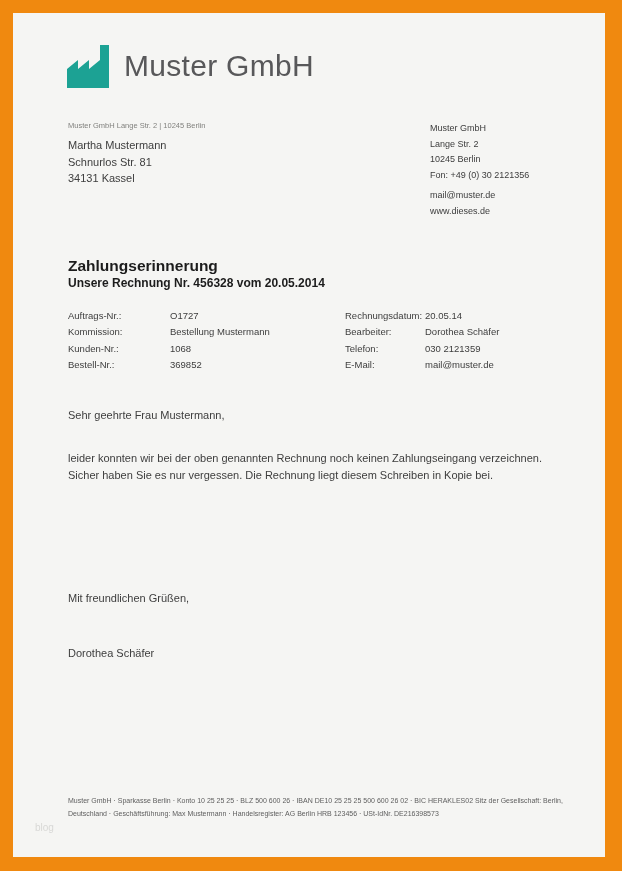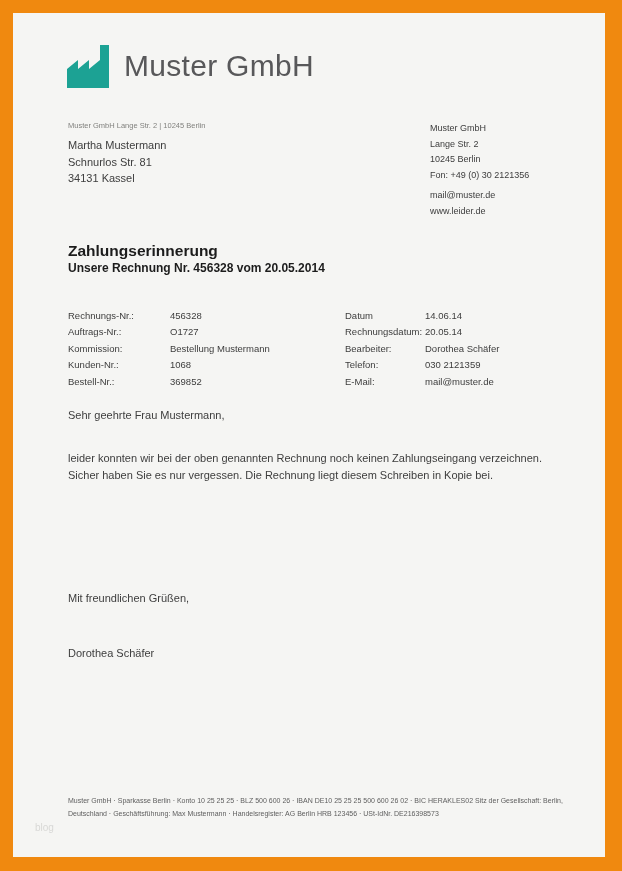--- a/index.html
+++ b/index.html
@@ -29,21 +29,21 @@
 
   
   .sender-line { position: absolute; left: 55px; top: 108px; font-size: 7.5px; color: #82827f; white-space: nowrap; }
   .recipient { position: absolute; left: 55px; top: 124px; font-size: 11px; line-height: 16.5px; }
 
   
   .company-info { position: absolute; left: 417px; top: 108px; font-size: 9px; line-height: 15.5px; }
   .company-info .contact-gap { margin-top: 5px; }
 
   
-  .subject { position: absolute; left: 55px; top: 228px; color: #1c1c1c; }
+  .subject { position: absolute; left: 55px; top: 243px; color: #1c1c1c; }
   .subject-title { font-size: 15.5px; font-weight: bold; line-height: 19px; }
   .subject-subtitle { font-size: 12px; font-weight: bold; line-height: 17px; }
 
   
   .meta-table { position: absolute; left: 55px; top: 294px; width: 520px; font-size: 9.5px; }
   .meta-row { display: flex; height: 16.5px; align-items: center; }
   .meta-label-1 { width: 102px; flex: 0 0 102px; }
   .meta-value-1 { width: 175px; flex: 0 0 175px; }
   .meta-label-2 { width: 80px;  flex: 0 0 80px; }
   .meta-value-2 { flex: 1; }
@@ -83,35 +83,29 @@
       <div>Schnurlos Str. 81</div>
       <div>34131 Kassel</div>
     </div>
 
     <div class="company-info">
       <div>Muster GmbH</div>
       <div>Lange Str. 2</div>
       <div>10245 Berlin</div>
       <div>Fon: +49 (0) 30 2121356</div>
       <div class="contact-gap">mail@muster.de</div>
-      <div>www.leider.de</div>
+      <div>www.dieses.de</div>
     </div>
 
     <div class="subject">
       <div class="subject-title">Zahlungserinnerung</div>
       <div class="subject-subtitle">Unsere Rechnung Nr. 456328 vom 20.05.2014</div>
     </div>
 
     <div class="meta-table">
-      <div class="meta-row">
-        <span class="meta-label-1">Rechnungs-Nr.:</span>
-        <span class="meta-value-1">456328</span>
-        <span class="meta-label-2">Datum</span>
-        <span class="meta-value-2">14.06.14</span>
-      </div>
       <div class="meta-row">
         <span class="meta-label-1">Auftrags-Nr.:</span>
         <span class="meta-value-1">O1727</span>
         <span class="meta-label-2">Rechnungsdatum:</span>
         <span class="meta-value-2">20.05.14</span>
       </div>
       <div class="meta-row">
         <span class="meta-label-1">Kommission:</span>
         <span class="meta-value-1">Bestellung Mustermann</span>
         <span class="meta-label-2">Bearbeiter:</span>

